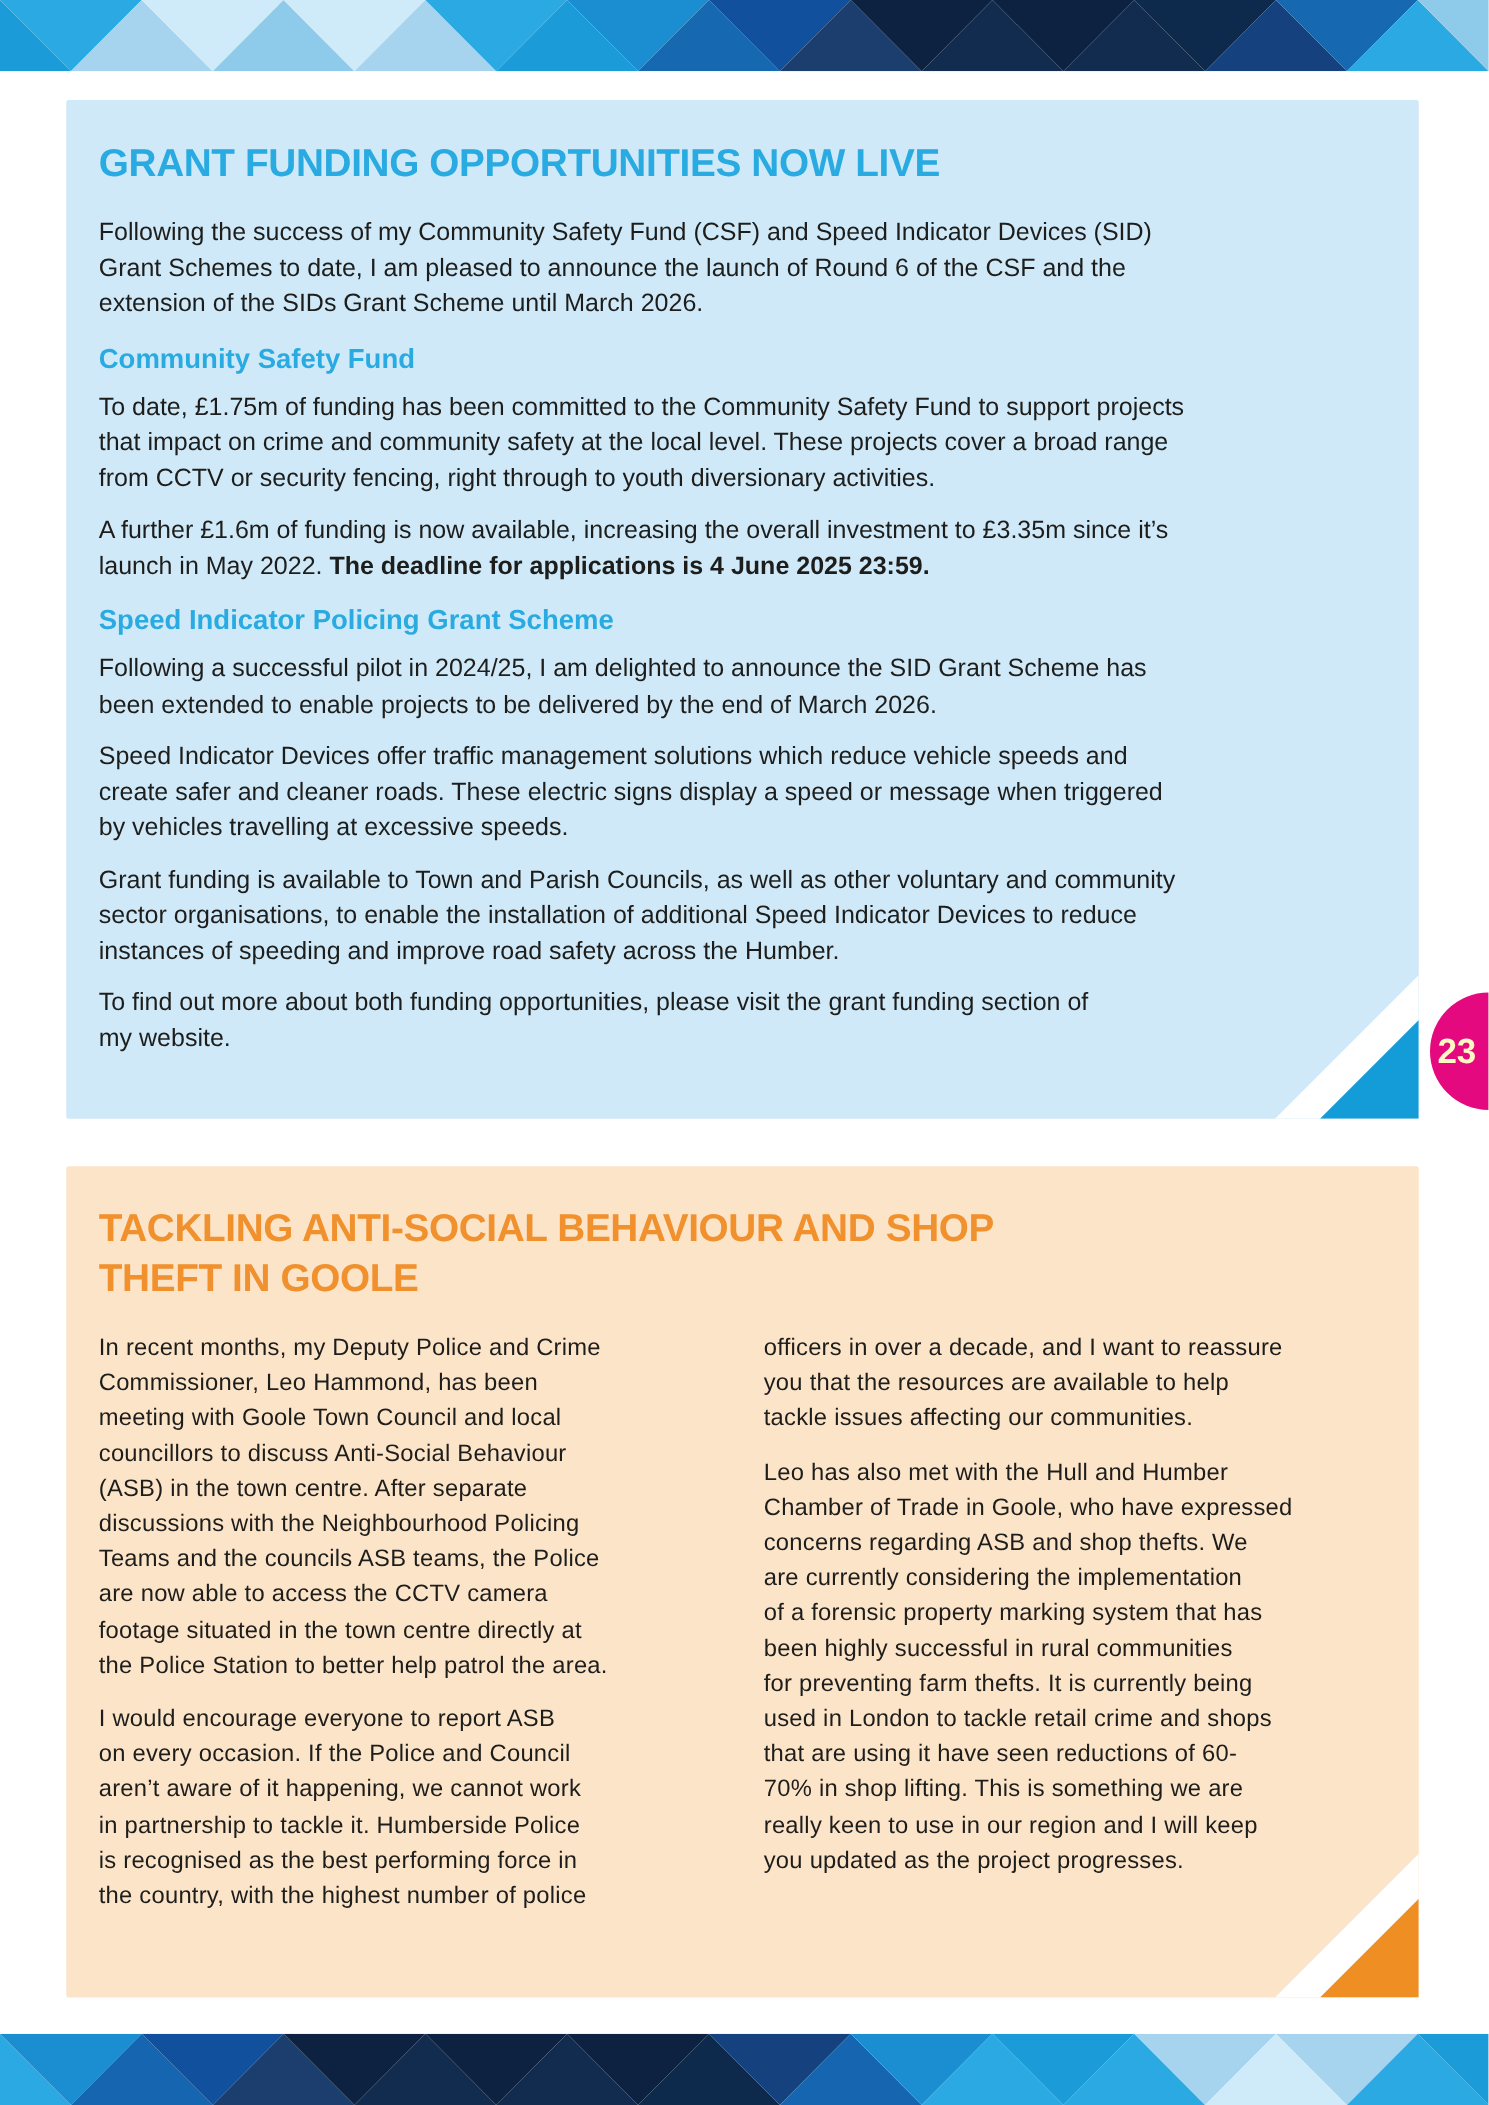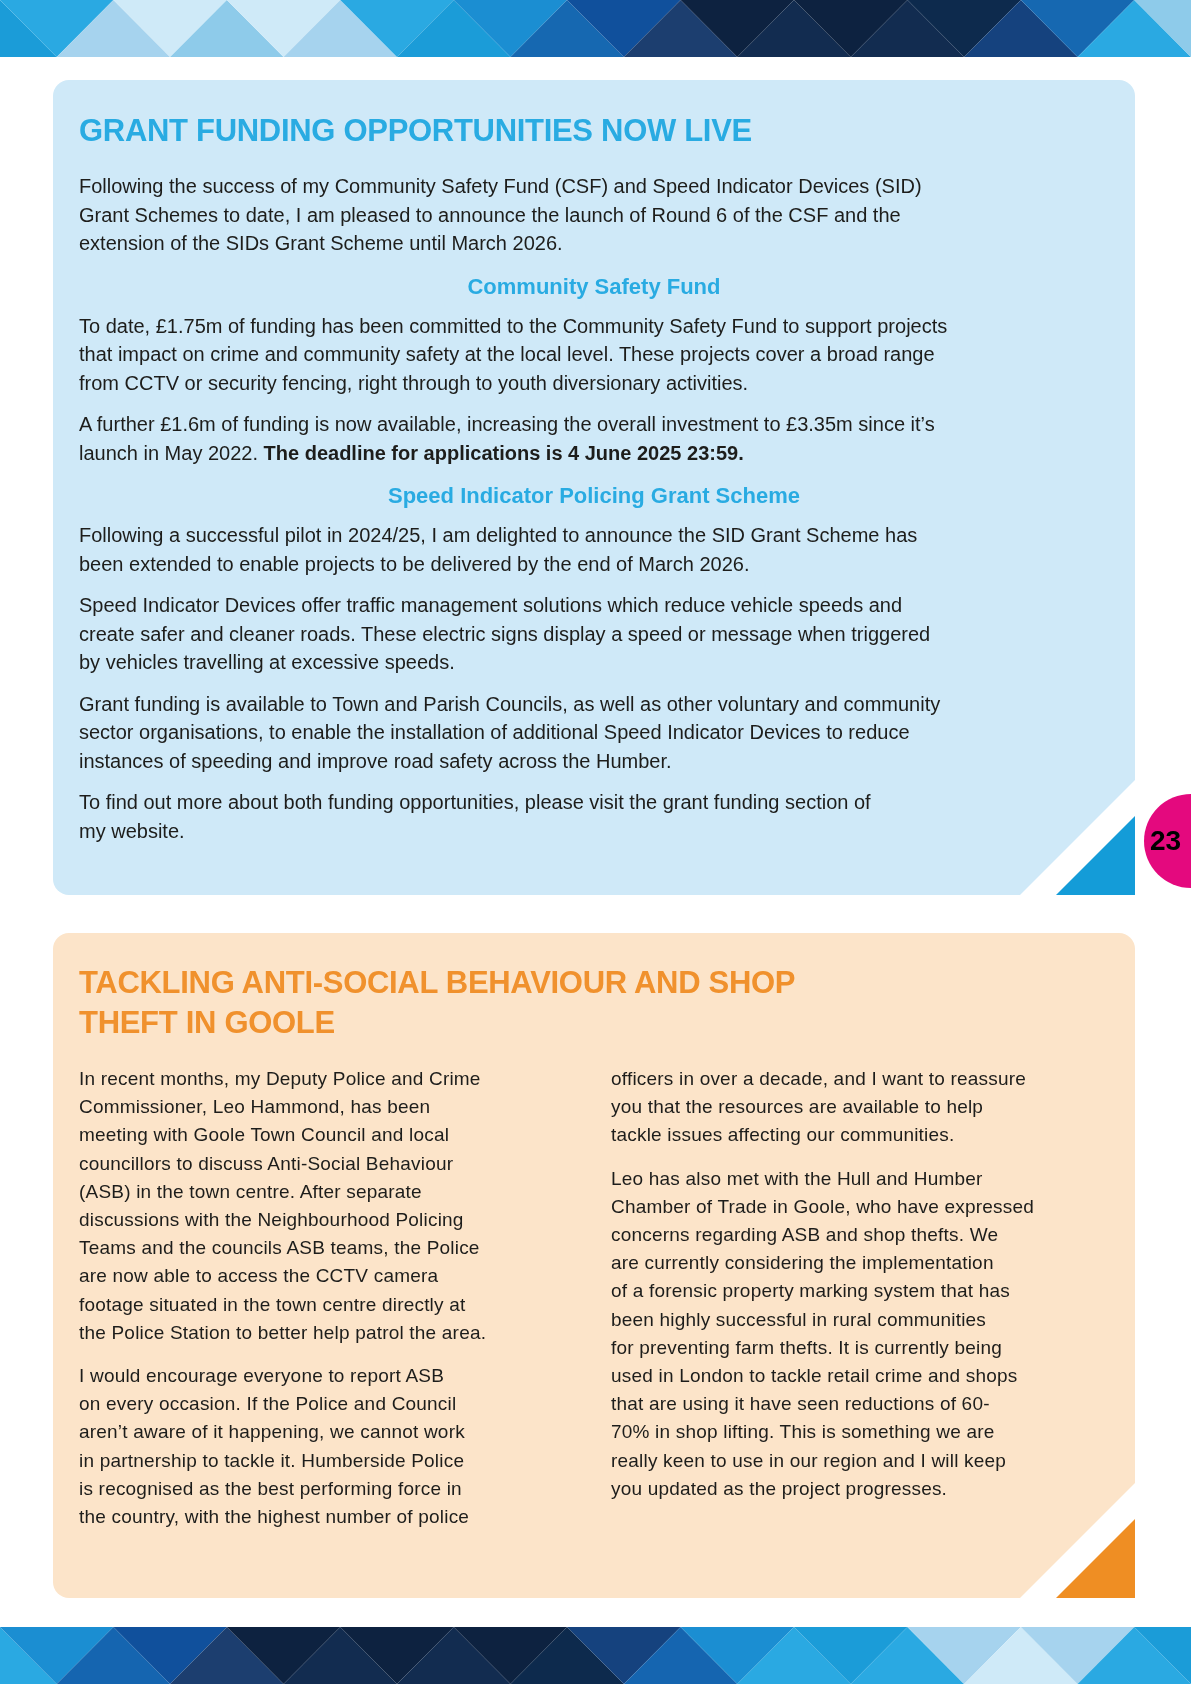--- a/index.html
+++ b/index.html
@@ -9,21 +9,21 @@
     background:#ffffff;
     overflow:hidden;
     font-family:"Liberation Sans", sans-serif;
   }
   .banner{position:absolute;left:0;width:1191px;height:57px;display:block;}
   #banner-top{top:0;}
   #banner-bottom{top:1627px;}
 
   .content-box{
     position:absolute;left:53px;width:1082px;
-    border-radius:16px;box-sizing:border-box;
+    border-radius:2px;box-sizing:border-box;
   }
   #grant-box{
     top:80px;height:815px;
     background:var(--box1_bg,#cfe9f8);
     padding:32px 26px 0 26px;
   }
   #asb-box{
     top:933px;height:665px;
     background:var(--box2_bg,#fce4c9);
     padding:30px 26px 16px 26px;
@@ -31,21 +31,20 @@
   .box-title{
     font-size:31px;font-weight:bold;margin:0 0 22px 0;
     letter-spacing:-0.3px;line-height:38px;white-space:pre-line;
   }
   #grant-box .box-title{color:var(--blue_heading,#29abe2);}
   #asb-box .box-title{color:var(--orange_heading,#f0912d);line-height:40px;margin-bottom:22px;}
   .sub-heading{
     font-size:22px;font-weight:bold;
     color:var(--blue_heading,#29abe2);
     margin:16px 0 12px 0;
-    text-align:center;
   }
   p.body{
     font-size:20px;line-height:28.5px;
     color:var(--body_text,#1d1d1b);
     margin:0 0 13px 0;white-space:pre-line;
   }
   p.body .bold{font-weight:bold;}
   #asb-box p.body{font-size:19px;line-height:28.2px;letter-spacing:0.2px;margin-bottom:15px;}
   .columns{display:flex;gap:34px;}
   .col{flex:1;min-width:0;}
@@ -55,21 +54,21 @@
   #grant-box .corner .tri{fill:var(--cyan_corner,#149cd8);}
   #asb-box .corner .tri{fill:var(--orange_corner,#ef8e23);}
 
   .badge{
     position:absolute;top:794px;right:0;
     width:47px;height:94px;box-sizing:border-box;
     background:var(--badge_pink,#e4097e);
     border-radius:47px 0 0 47px;
     display:flex;align-items:center;justify-content:center;
     padding-right:4px;
-    color:#000000;font-size:28px;font-weight:bold;
+    color:#fef9c3;font-size:28px;font-weight:bold;
   }
 </style>
 </head>
 <body>
 
 <div class="page" style="--blue_heading: #29abe2; --box1_bg: #cfe9f8; --cyan_corner: #149cd8; --badge_pink: #e4097e; --orange_heading: #f0912d; --box2_bg: #fce4c9; --orange_corner: #ef8e23; --body_text: #1d1d1b;">
 
   <svg id="banner-top" class="banner" viewBox="0 0 1191 57" preserveAspectRatio="none">
       <polygon points="-56.714285714285715,57 56.714285714285715,57 0,0" fill="#1b9cd8"></polygon>
       <polygon points="0,0 113.42857142857143,0 56.714285714285715,57" fill="#2aa9e2"></polygon>

